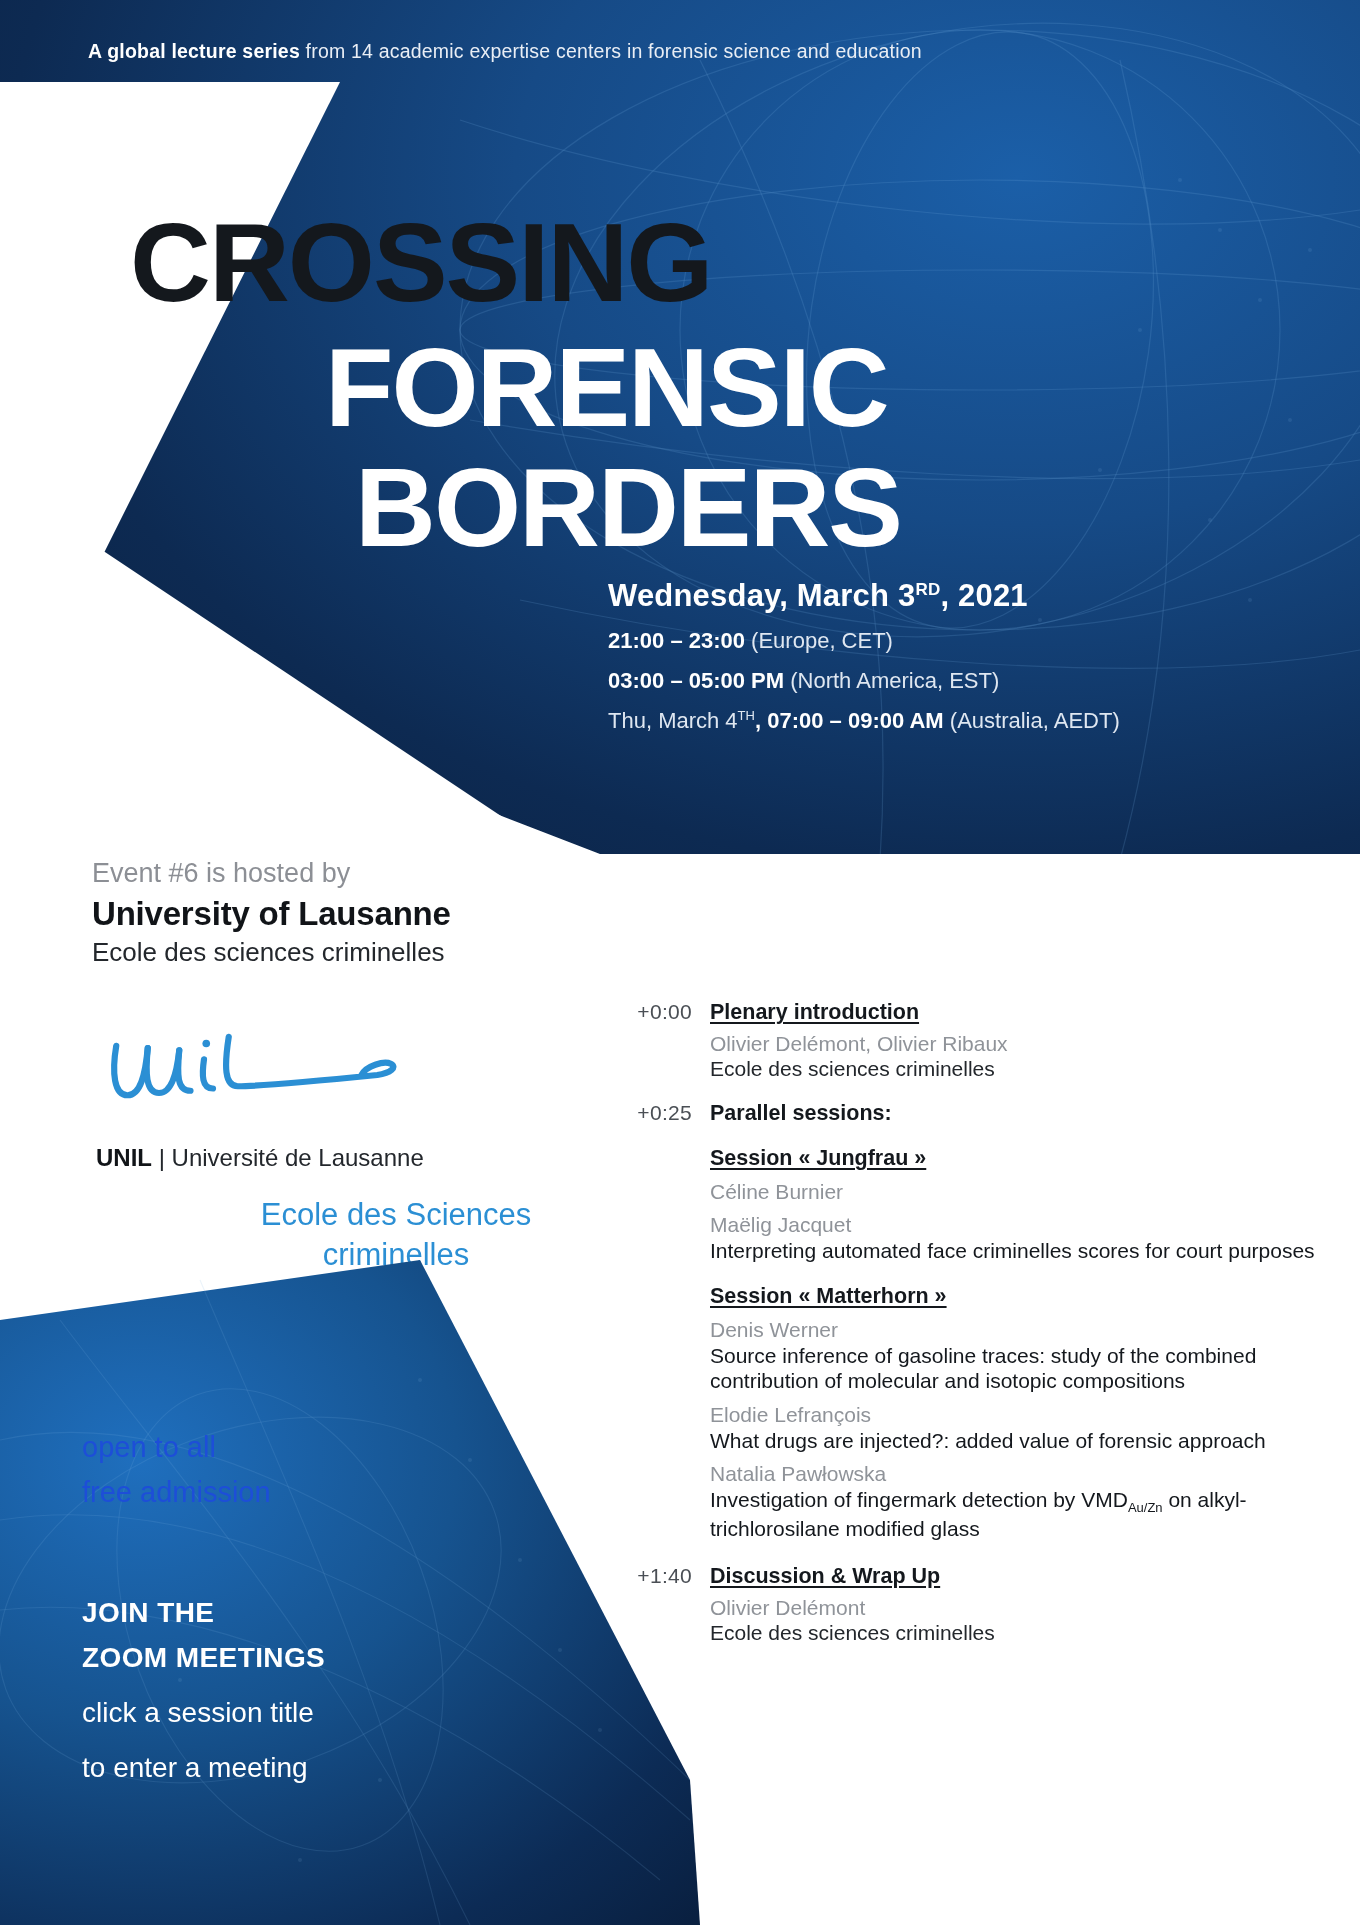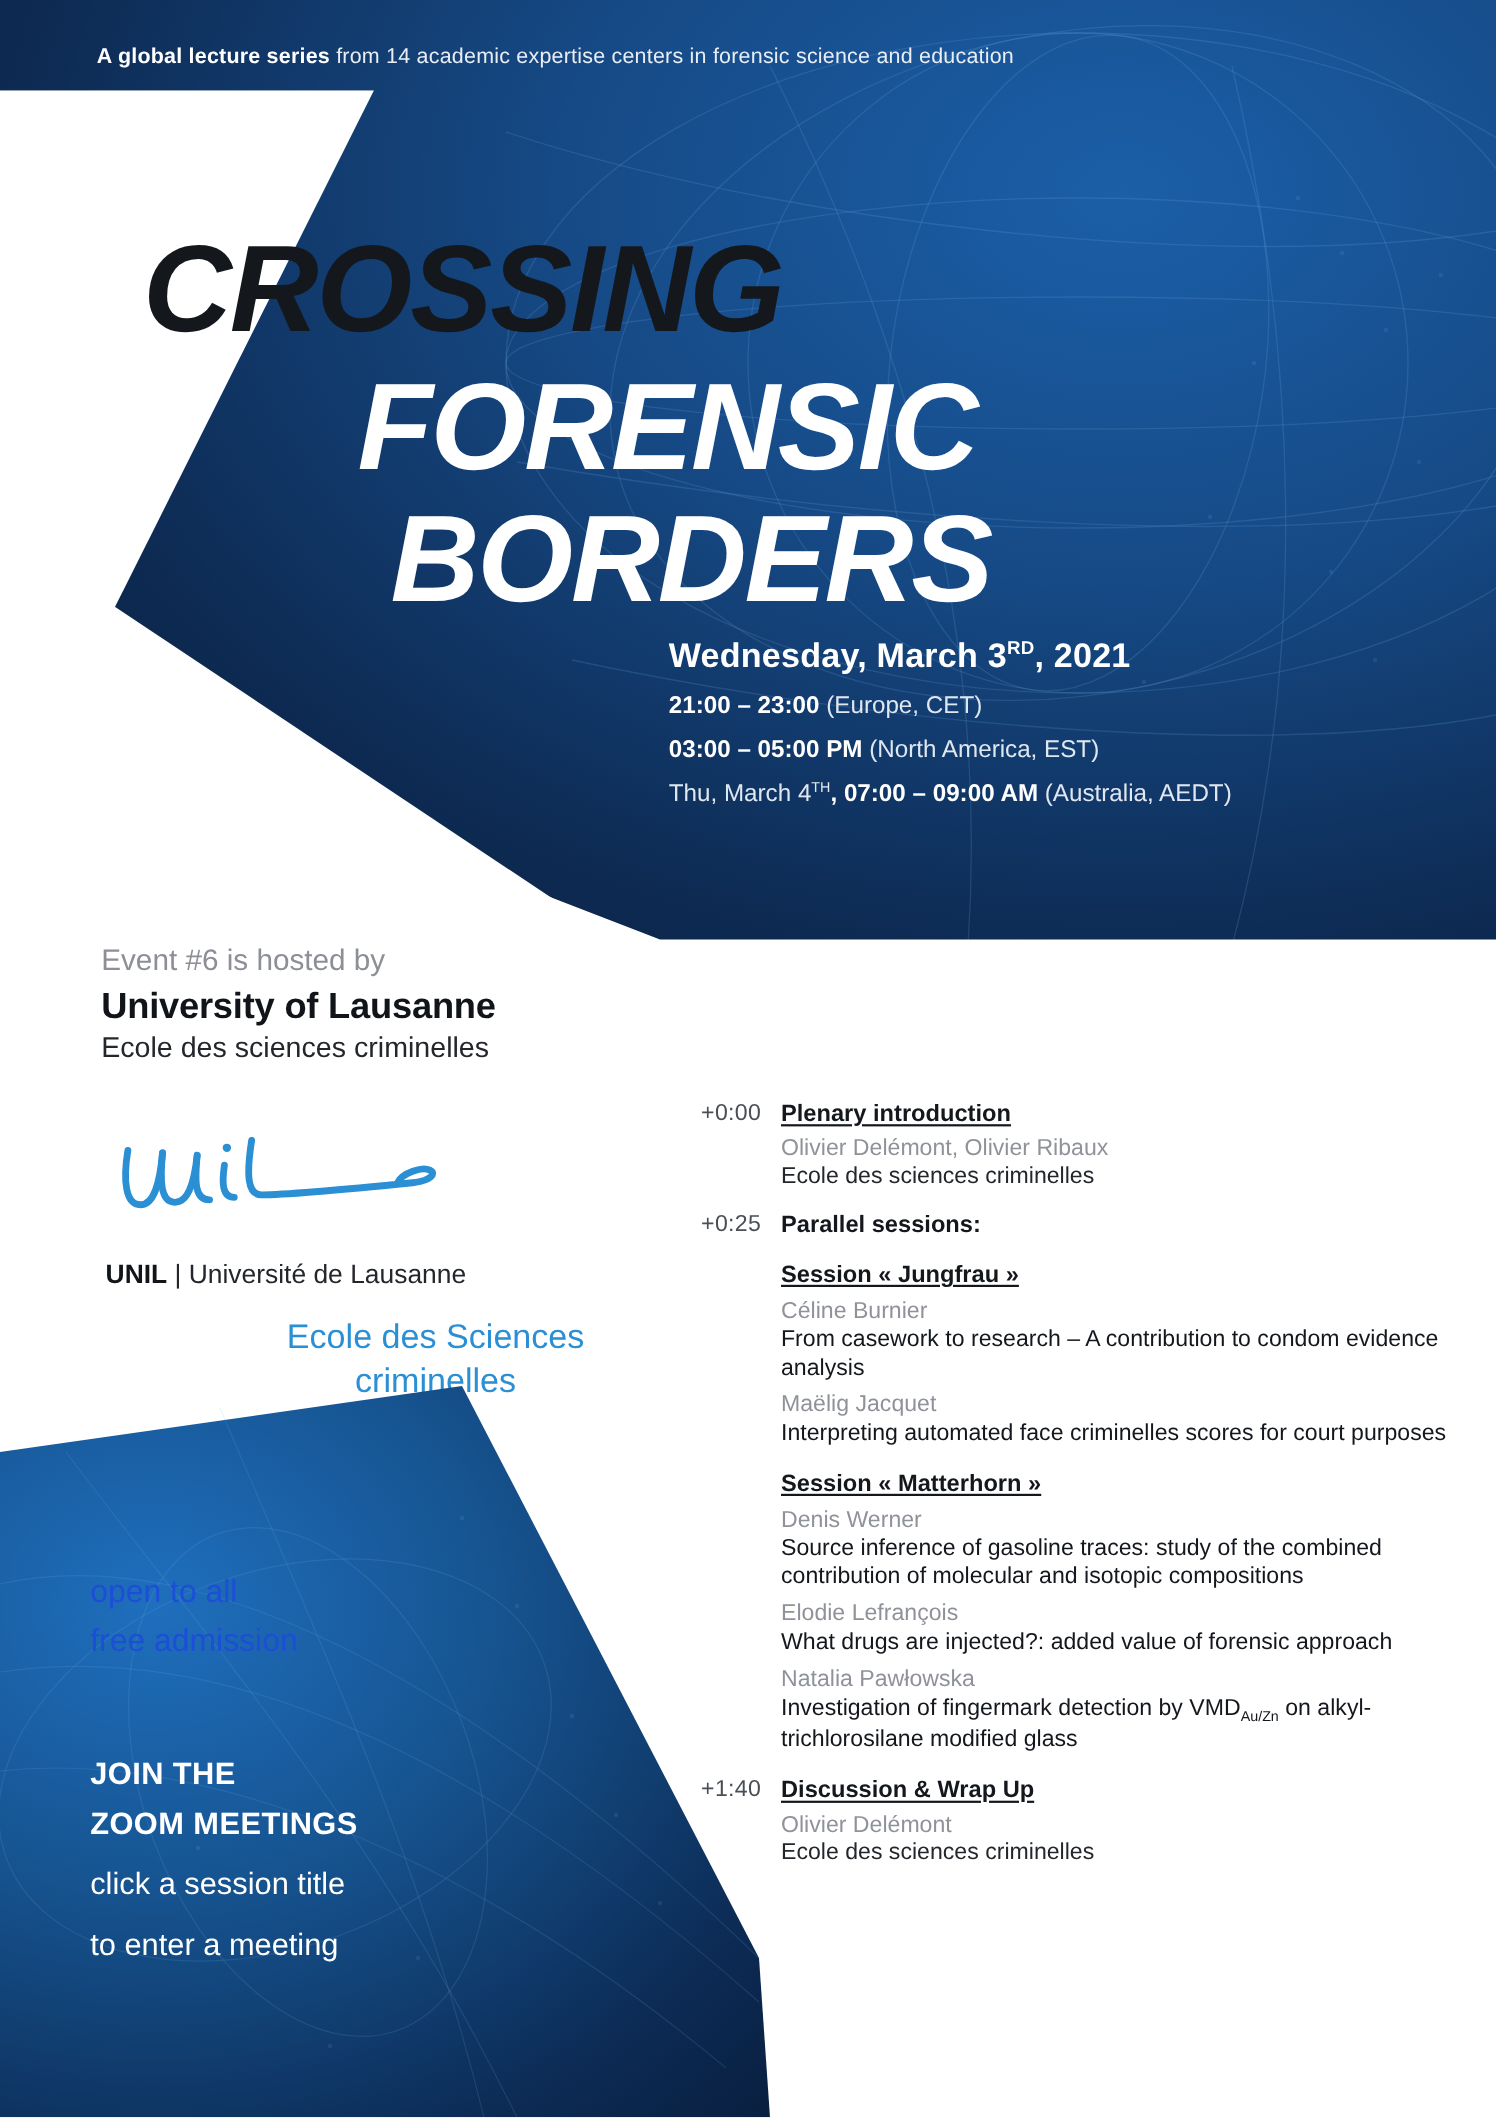--- a/index.html
+++ b/index.html
@@ -51,21 +51,20 @@
   }
   .tagline b { font-weight:700; color:#ffffff; }
 
   .title-stack { position:absolute; left:0; top:100px; width:1360px; height:470px; }
   .tl {
     position:absolute;
     font-weight:700;
     letter-spacing:-2px;
     line-height:.95;
     white-space:nowrap;
-    font-style:italic;
   }
   .tl1 { left:130px; top:110px;  font-size:112px; }
   .tl2 { left:285px; top:235px;  font-size:112px;margin-left:40px; }
   .tl3 { left:355px; top:355px;  font-size:112px; }
   
   .tl .dark { color:#14181d; }
   .tl .light { color:#ffffff; }
 
   .when { position:absolute; left:608px; top:578px; color:#ffffff; }
   .when .big { font-size:31px; font-weight:700; letter-spacing:.2px; }
@@ -274,21 +273,20 @@
   <div class="prow" style="margin-top:20px">
     <div class="time">+0:25</div>
     <div class="blk-title no-u">Parallel sessions:</div>
   </div>
 
   <div class="prow sess">
     <a class="sess-title" href="#">Session « Jungfrau »</a>
 
     <div class="item">
       <div class="speaker">Céline Burnier</div>
-      <div class="talk">From casework to research – A contribution to condom evidence analysis</div>
     </div>
     <div class="item">
       <div class="speaker">Maëlig Jacquet</div>
       <div class="talk">Interpreting automated face criminelles scores for court purposes</div>
     </div>
   </div>
 
   <div class="prow sess">
     <a class="sess-title" href="#">Session « Matterhorn »</a>
 

